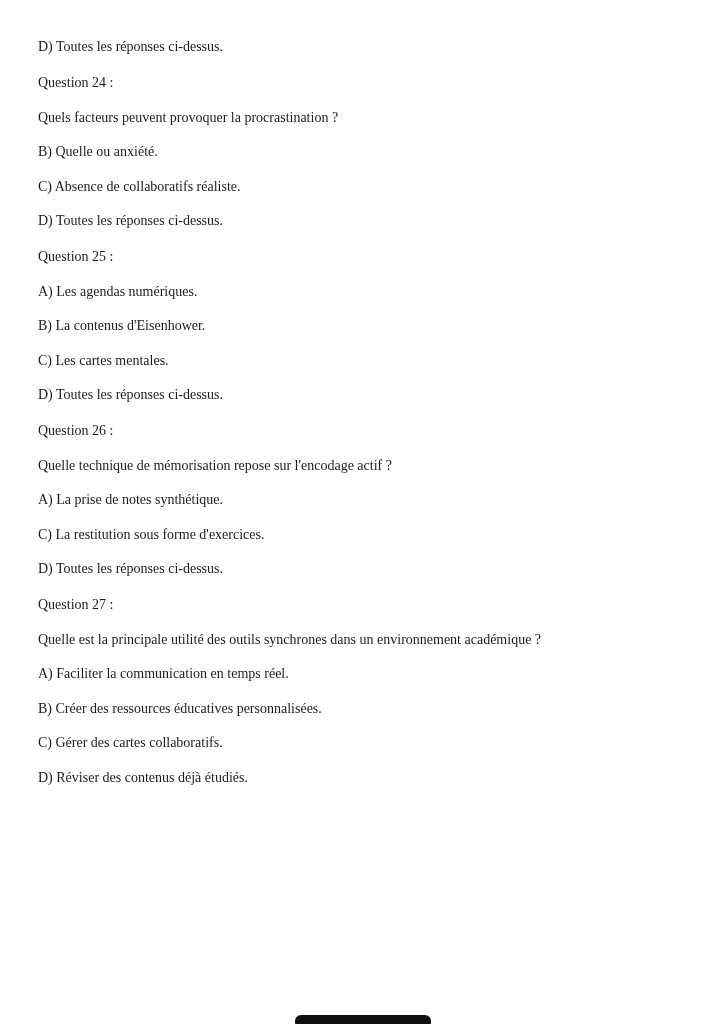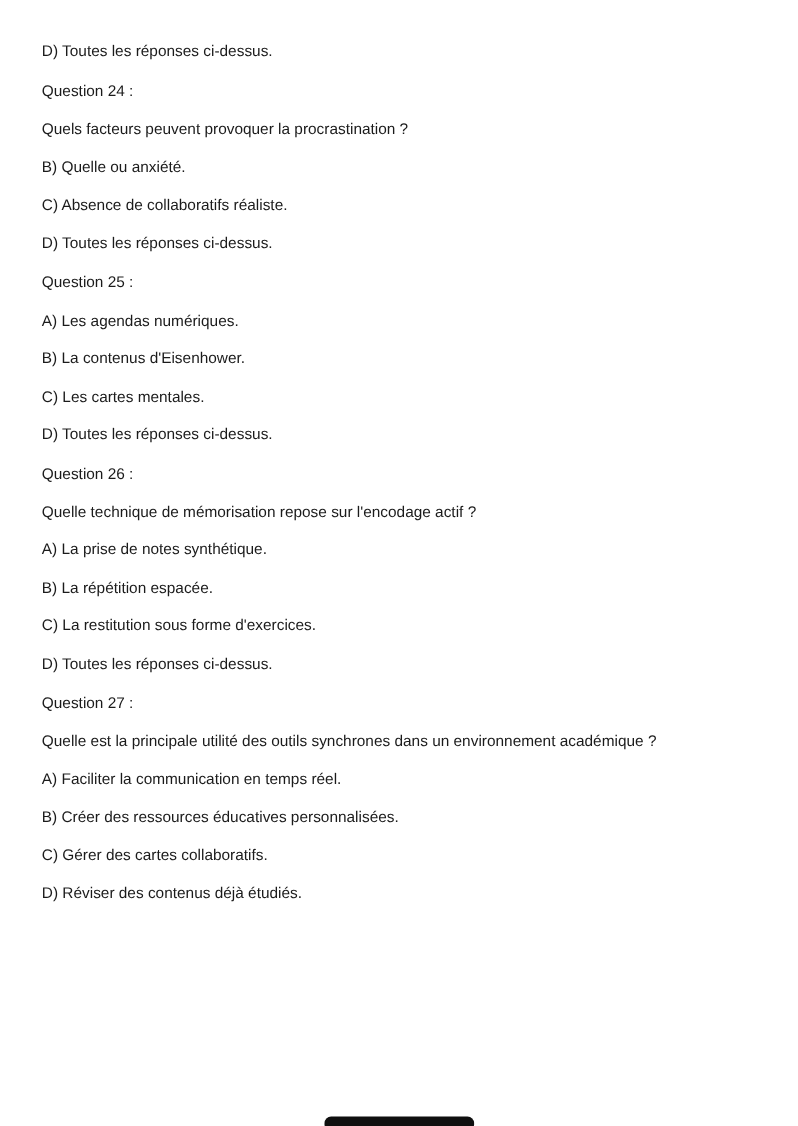--- a/index.html
+++ b/index.html
@@ -8,21 +8,21 @@
     background: #ffffff;
   }
   .page {
     position: relative;
     width: 725px;
     height: 1024px;
     background: #ffffff;
     overflow: hidden;
     box-sizing: border-box;
     padding: 38px 38px 0 38px;
-    font-family: Liberation Sans, sans-serif;
+    font-family: Liberation Serif, serif;
     color: #1b1b1b;
   }
   .page p {
     font-size: 14px;
     line-height: 17px;
     margin: 0 0 17.5px 0;
     font-weight: 400;
     white-space: nowrap;
   }
   .q-heading {
@@ -55,21 +55,20 @@
 
   <p class="q-heading">Question 25 :</p>
   <p>A) Les agendas numériques.</p>
   <p>B) La contenus d'Eisenhower.</p>
   <p>C) Les cartes mentales.</p>
   <p>D) Toutes les réponses ci-dessus.</p>
 
   <p class="q-heading">Question 26 :</p>
   <p>Quelle technique de mémorisation repose sur l'encodage actif ?</p>
   <p>A) La prise de notes synthétique.</p>
-  <p>B) La répétition espacée.</p>
   <p>C) La restitution sous forme d'exercices.</p>
   <p>D) Toutes les réponses ci-dessus.</p>
 
   <p class="q-heading">Question 27 :</p>
   <p>Quelle est la principale utilité des outils synchrones dans un environnement académique ?</p>
   <p>A) Faciliter la communication en temps réel.</p>
   <p>B) Créer des ressources éducatives personnalisées.</p>
   <p>C) Gérer des cartes collaboratifs.</p>
   <p>D) Réviser des contenus déjà étudiés.</p>
 

